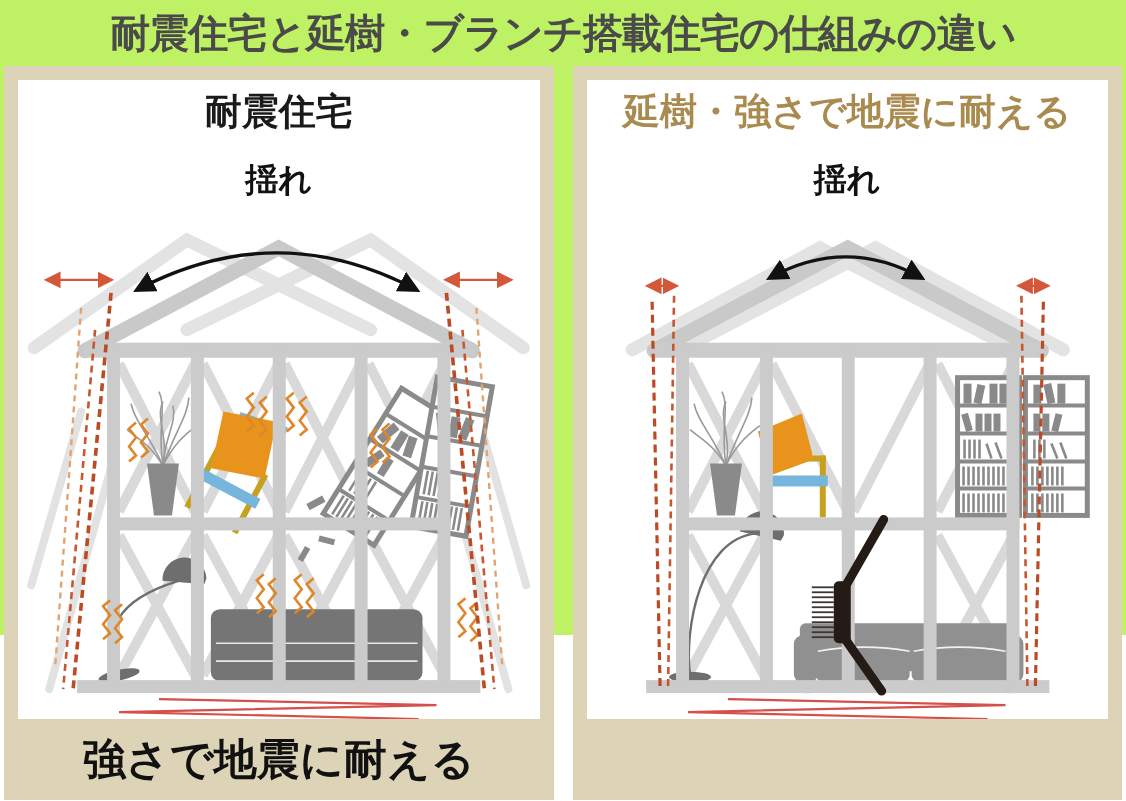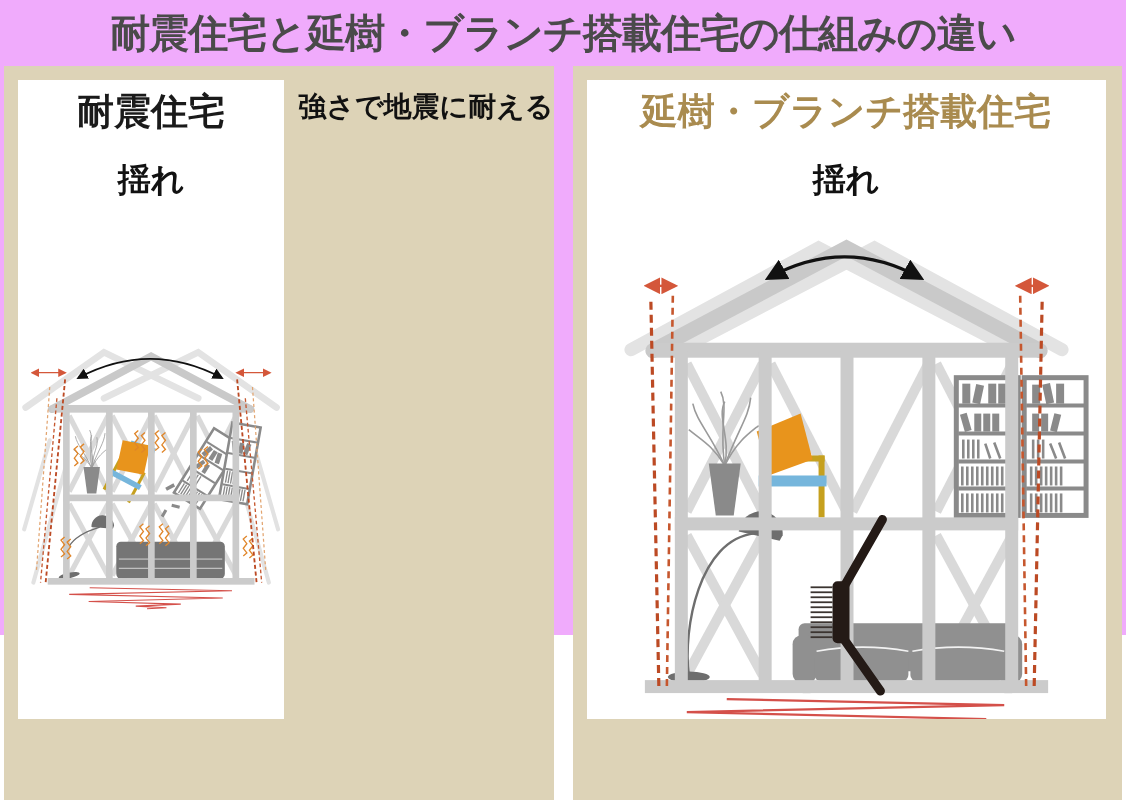--- a/index.html
+++ b/index.html
@@ -1,51 +1,51 @@
 <!DOCTYPE html>
 <html><head>
 <meta charset="utf-8">
 <style>
   html,body{margin:0;padding:0;background:#ffffff;}
   body{
     width:1126px;height:801px;overflow:hidden;
     font-family:"Liberation Sans","DejaVu Sans",sans-serif;
     -webkit-font-smoothing:antialiased;
   }
-  .page{width:1126px;height:635px;position:relative;background:#f0abfc;}
+  .page{width:1126px;height:635px;position:relative;background:#bef264;}
   .main-title{
     height:66px;display:flex;align-items:center;justify-content:center;
     font-size:40px;font-weight:800;color:#4a4a4a;letter-spacing:-1px;
     white-space:nowrap;
   }
   .panels{
     display:flex;gap:19px;padding:0 4px;height:734px;box-sizing:border-box;
   }
   .panel{
     flex:1 1 0;background:#ddd3b7;position:relative;
-    display:flex;
+    display:flex;flex-direction:column;
   }
   .inner{
     margin:14px 14px 0 14px;background:#ffffff;height:639px;
     box-sizing:border-box;padding-top:8px;overflow:hidden;
   }
   .heading{
     height:48px;display:flex;align-items:center;justify-content:center;
     font-size:37px;font-weight:700;color:#1a1a1a;letter-spacing:0px;
     white-space:nowrap;
   }
   .heading.gold{color:#a98b4f;}
   .sway-label{
     height:40px;display:flex;align-items:center;justify-content:center;
     font-size:33px;font-weight:600;color:#111111;margin-top:24px;
   }
   .house-svg{display:block;width:100%;height:541px;}
   .caption{
     height:81px;display:flex;align-items:center;justify-content:center;
-    font-size:28px;font-weight:700;color:#111111;white-space:nowrap;
+    font-size:43px;font-weight:700;color:#111111;white-space:nowrap;
   }
 </style>
 </head>
 <body>
 
 <div class="page">
 
   <div class="main-title">耐震住宅と延樹・ブランチ搭載住宅の仕組みの違い</div>
 
   <div class="panels">
@@ -239,21 +239,21 @@
           </g>
 
           <polyline points="140,500 418,506 100,513 400,520 138,527 318,532 230,536 290,539 252,541" fill="none" stroke="#d4504a" stroke-width="2.2"></polyline>
         </svg>
       </div>
       <div class="caption">強さで地震に耐える</div>
     </section>
 
     <section class="panel">
       <div class="inner">
-        <div class="heading gold">延樹・ブランチ搭載住宅</div>
+        <div class="heading gold">延樹・強さで地震に耐える</div>
         <div class="sway-label">揺れ</div>
 
         <svg class="house-svg" viewBox="0 0 520 542">
           <defs>
             <marker id="R-ah" viewBox="0 0 10 10" refX="8" refY="5" markerWidth="6.5" markerHeight="6.5" orient="auto-start-reverse">
               <path d="M0,0 L10,5 L0,10 z" fill="#111"></path>
             </marker>
             <marker id="R-rah" viewBox="0 0 10 10" refX="8" refY="5" markerWidth="7" markerHeight="7" orient="auto-start-reverse">
               <path d="M0,0 L10,5 L0,10 z" fill="#d4573a"></path>
             </marker>

